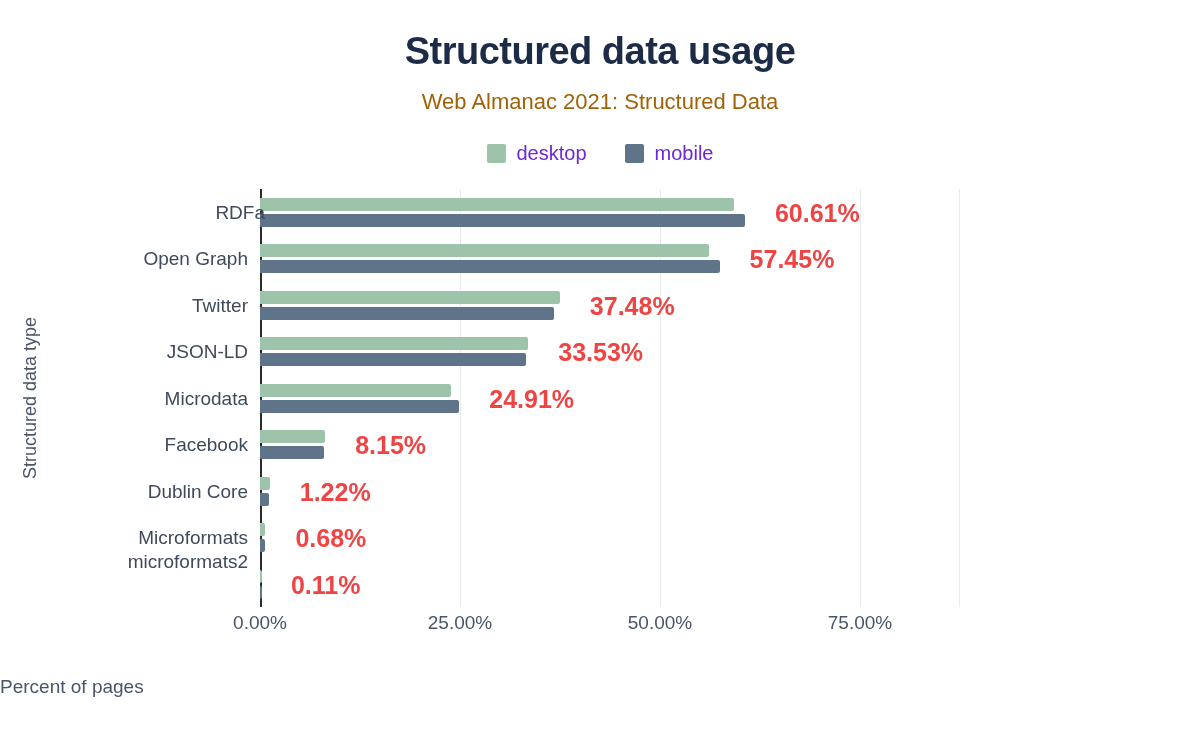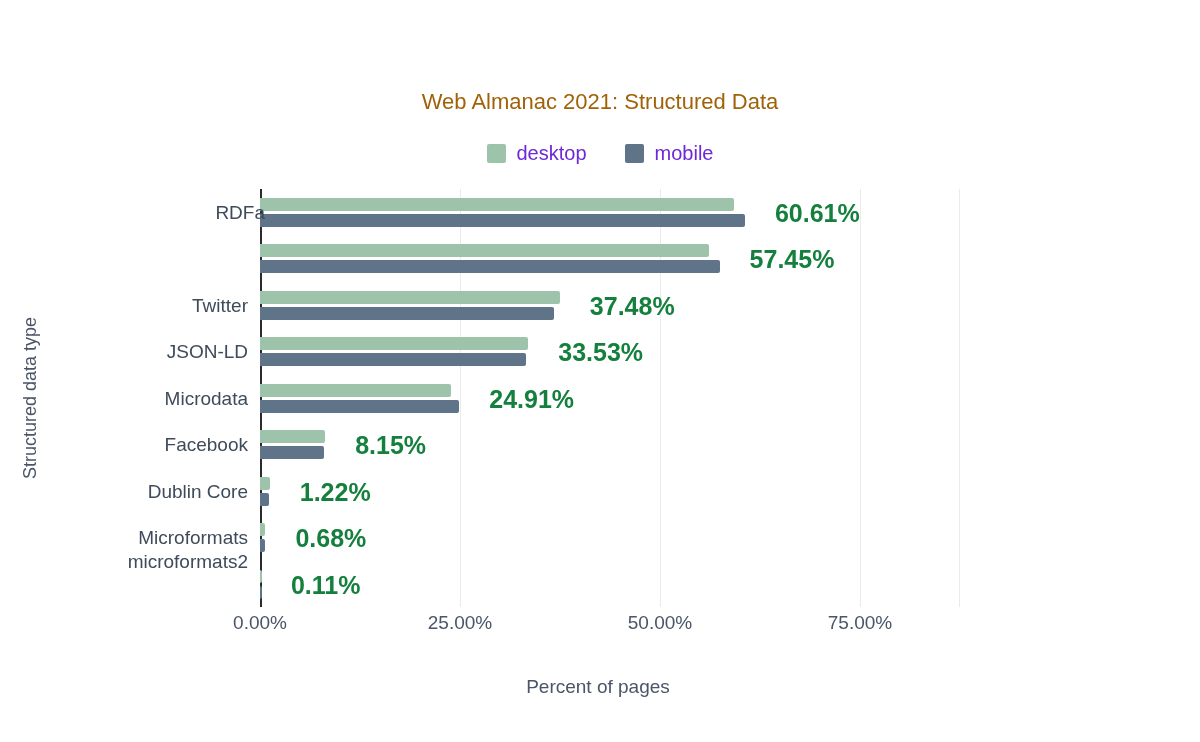--- a/index.html
+++ b/index.html
@@ -110,57 +110,58 @@
     right: 1200px; 
     text-align: right;
     font-size: 19px;
     color: #3f4b5a;
     white-space: nowrap;
   }
   .value-label {
     position: absolute;
     font-size: 25px;
     font-weight: bold;
-    color: #15803d;
+    color: #ef4444;
     white-space: nowrap;
   }
 
   
   .xtick {
     position: absolute;
     top: 612px;
     font-size: 19px;
     color: #4a5568;
     transform: translateX(-50%);
     white-space: nowrap;
   }
   .xaxis-title {
     position: absolute;
     top: 676px;
     left: 0;
     width: 1196px;
-    text-align: center;
+    text-align: left;
     font-size: 19px;
     color: #4a5568;
   }
   .yaxis-title {
     position: absolute;
     left: 30px;
     top: 398px;
     font-size: 18px;
     color: #4a5568;
     transform: translate(-50%, -50%) rotate(-90deg);
     white-space: nowrap;
   }
 </style>
 </head>
 <body>
 
 <div class="chart-wrap">
 
+  <div class="title">Structured data usage</div>
   <div class="subtitle">Web Almanac 2021: Structured Data</div>
 
   <div class="legend">
     <div class="legend-item">
       <span class="legend-swatch" style="background:#9dc4ab"></span>
       <span class="legend-label">desktop</span>
     </div>
     <div class="legend-item">
       <span class="legend-swatch" style="background:#5f7389"></span>
       <span class="legend-label">mobile</span>
@@ -214,20 +215,21 @@
     </div>
 
   <div class="xaxis-title">Percent of pages</div>
 
 <div class="xtick" style="left: 260px;">0.00%</div>
     <div class="xtick" style="left: 460px;">25.00%</div>
     <div class="xtick" style="left: 660px; text-align: right;">50.00%</div>
     <div class="xtick" style="left: 860px; text-align: right;">75.00%</div>
     <div class="cat-label" style="left: 17px; width: 248px; top: 202px; right: auto;">RDFa</div>
     <div class="value-label" style="left: 774.88px; top: 199px;">60.61%</div>
+    <div class="cat-label" style="left: 0px; width: 248px; top: 248.444px; right: auto;">Open Graph</div>
     <div class="value-label" style="left: 749.6px; top: 245.444px;">57.45%</div>
     <div class="cat-label" style="left: 0px; width: 248px; top: 294.889px; right: auto;">Twitter</div>
     <div class="value-label" style="left: 589.84px; top: 291.889px;">37.48%</div>
     <div class="cat-label" style="left: 0px; width: 248px; top: 341.333px; right: auto;">JSON-LD</div>
     <div class="value-label" style="left: 558.24px; top: 338.333px;">33.53%</div>
     <div class="cat-label" style="left: 0px; width: 248px; top: 387.778px; right: auto;">Microdata</div>
     <div class="value-label" style="left: 489.28px; top: 384.778px;">24.91%</div>
     <div class="cat-label" style="left: 0px; width: 248px; top: 434.222px; right: auto;">Facebook</div>
     <div class="value-label" style="left: 355.2px; top: 431.222px;">8.15%</div>
     <div class="cat-label" style="left: 0px; width: 248px; top: 480.667px; right: auto;">Dublin Core</div>

